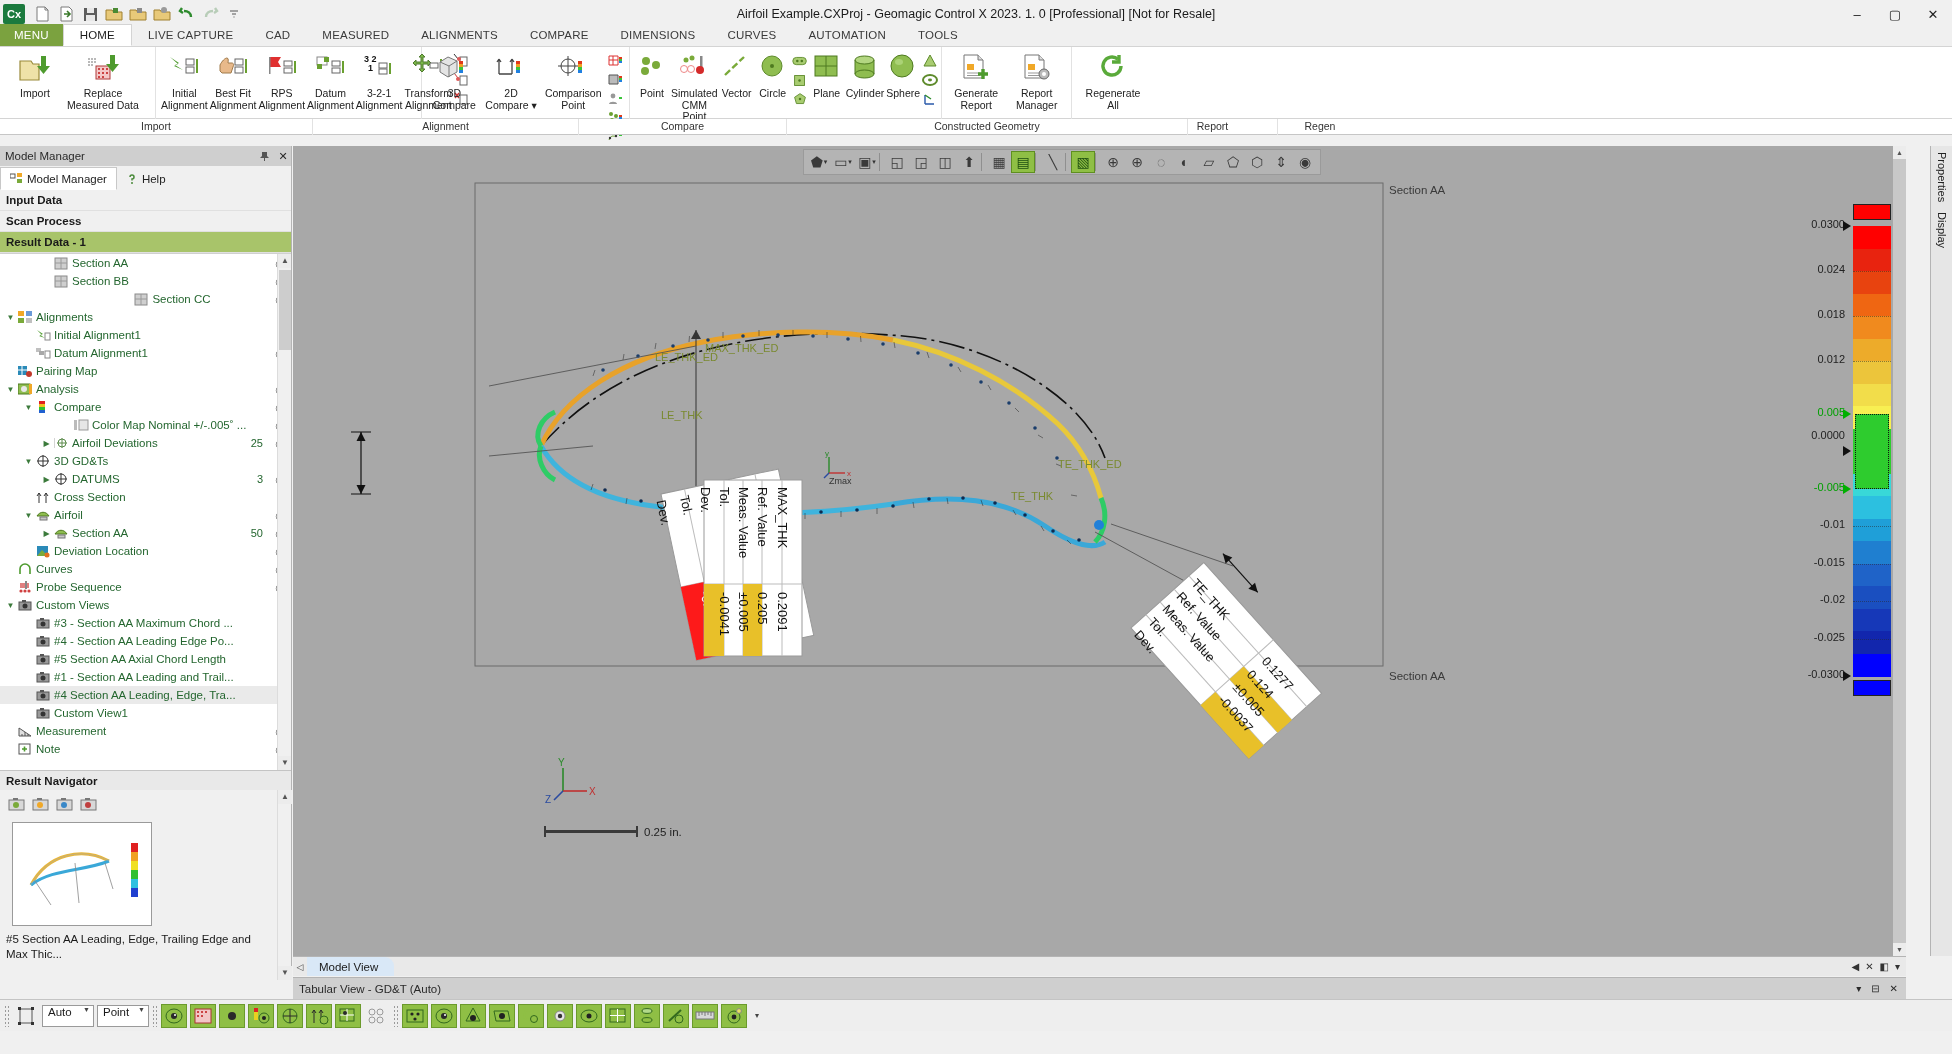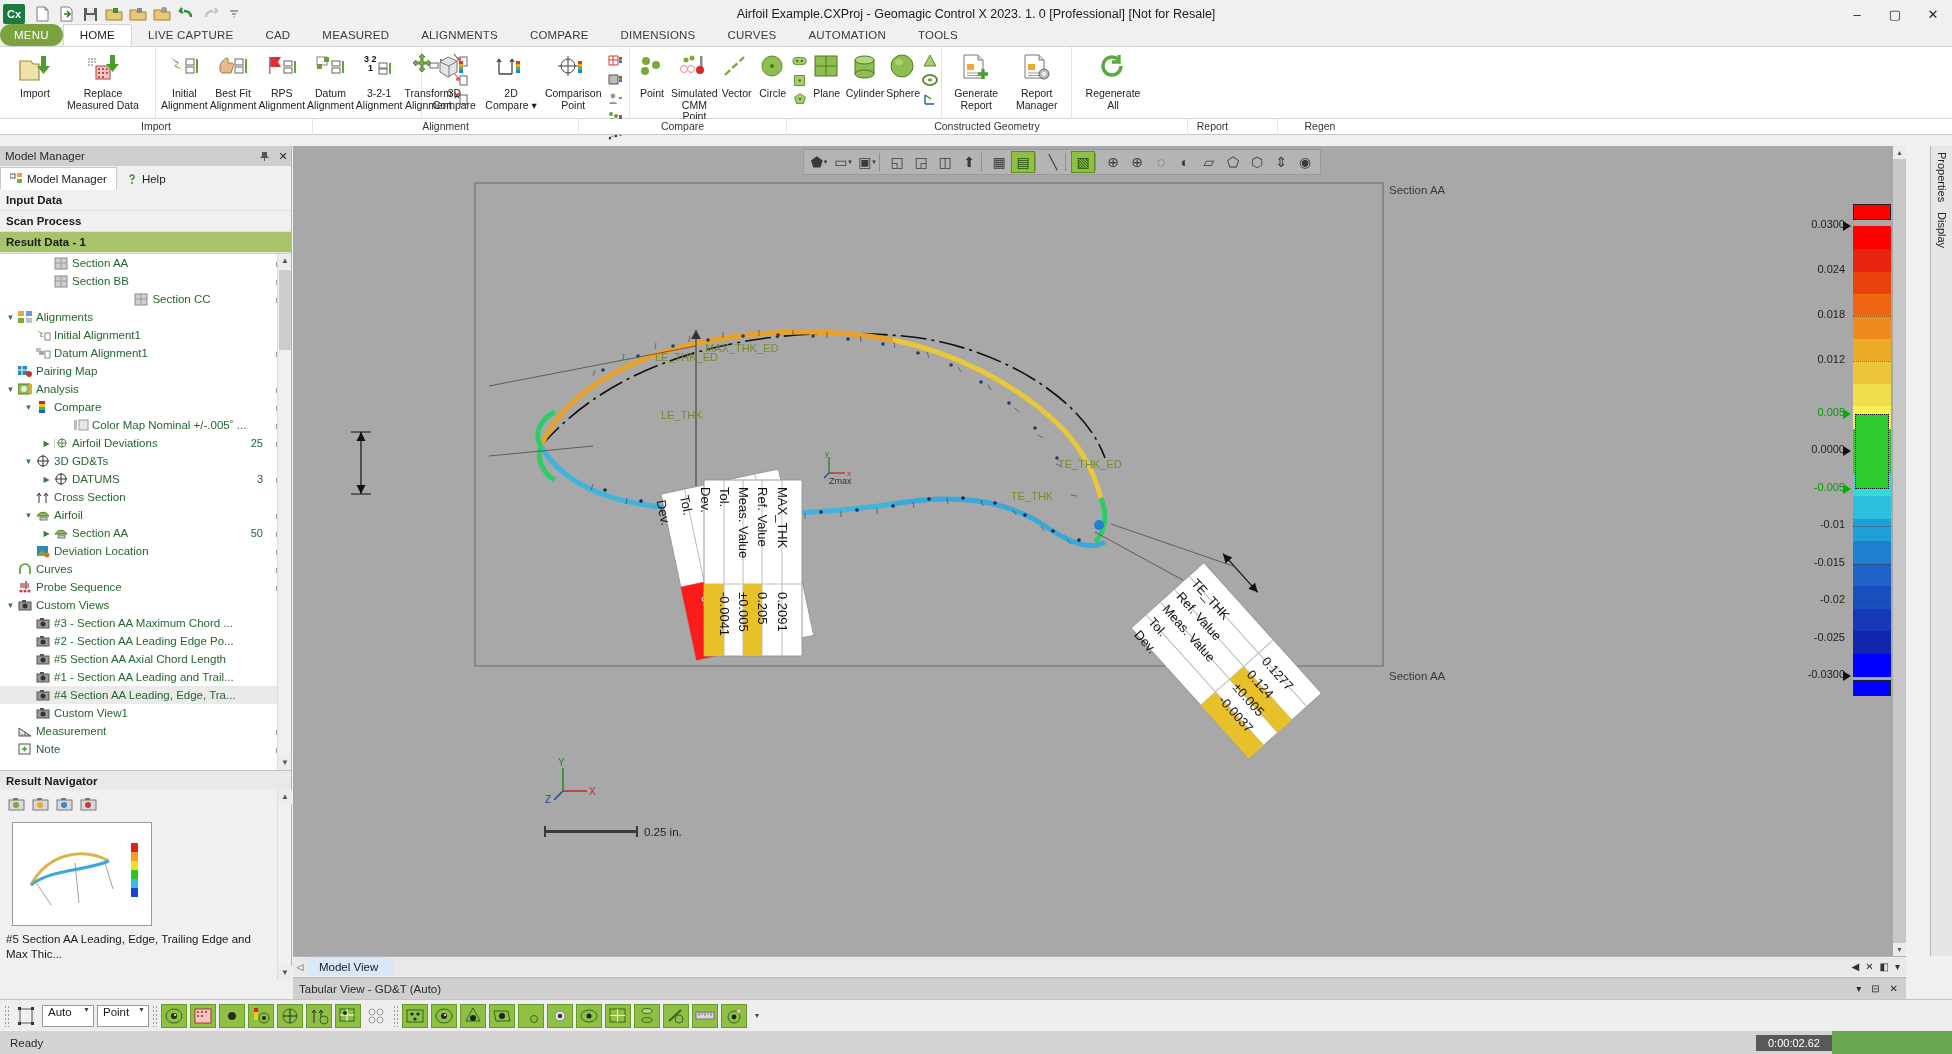--- a/index.html
+++ b/index.html
@@ -48,21 +48,21 @@
     position: absolute; left: 0; top: 25px; width: 1952px; height: 22px;
     background: #f0f0f0; display: flex; align-items: flex-end;
     border-bottom: 1px solid #d4d4d4;
   }
   .tab {
     height: 22px; padding: 0 16px; display: flex; align-items: center;
     font-size: 11.5px; color: #3a3a3a; letter-spacing: .2px;
   }
   .tab.menu {
     background: #7ba23f; color: #fff; font-weight: normal;
-    padding: 0 14px; min-width: 62px; justify-content: center; border-radius: 11px;
+    padding: 0 14px; min-width: 62px; justify-content: center;
   }
   .tab.active {
     background: #fff; color: #1a1a1a;
     border-left: 1px solid #d4d4d4; border-right: 1px solid #d4d4d4;
     border-top: 1px solid #d4d4d4;
     border-bottom: 1px solid #fff;
     position: relative; z-index: 3;
   }
 
   
@@ -975,21 +975,21 @@
         </div>
         <div class="tnode" style="padding-left: 22px;">
           <span class="arrow"></span>
           <span class="ticon">
             <svg width="15" height="13">
               <rect x="1" y="3" width="12" height="8" fill="#9a9a9a" stroke="#555"></rect>
               <rect x="4" y="1" width="4" height="2" fill="#555"></rect>
               <circle cx="7" cy="7" r="2.5" fill="#333"></circle>
             </svg>
           </span>
-          <span class="tlabel">#2 - Section AA Leading Edge Po...</span>
+          <span class="tlabel">#4 - Section AA Leading Edge Po...</span>
         </div>
         <div class="tnode" style="padding-left: 22px;">
           <span class="arrow"></span>
           <span class="ticon">
             <svg width="15" height="13">
               <rect x="1" y="3" width="12" height="8" fill="#9a9a9a" stroke="#555"></rect>
               <rect x="4" y="1" width="4" height="2" fill="#555"></rect>
               <circle cx="7" cy="7" r="2.5" fill="#333"></circle>
             </svg>
           </span>
@@ -1392,21 +1392,21 @@
         <div class="ctick" style="left:-8px;top:14px;">0.0300</div>
         <div class="carrow" style="left:60px;top:17px;"></div>
         <div class="ctick" style="left:-8px;top:59px;">0.024</div>
         <div style="position:absolute;left:70px;top:67px;width:38px;border-top:1px dotted rgba(40,40,40,.5);"></div>
         <div class="ctick" style="left:-8px;top:104px;">0.018</div>
         <div style="position:absolute;left:70px;top:112px;width:38px;border-top:1px dotted rgba(40,40,40,.5);"></div>
         <div class="ctick" style="left:-8px;top:149px;">0.012</div>
         <div style="position:absolute;left:70px;top:157px;width:38px;border-top:1px dotted rgba(40,40,40,.5);"></div>
         <div class="ctick green" style="left:-8px;top:201.49999999999997px;">0.005</div>
         <div class="carrow hollow" style="left:60px;top:204.49999999999997px;border-left-color:transparent;border-left:8px solid #00b000;"></div>
-        <div class="ctick" style="left:-8px;top:239px;">0.0000</div>
+        <div class="ctick" style="left:-8px;top:225px;">0.0000</div>
         <div class="carrow" style="left:60px;top:242px;"></div>
         <div class="ctick green" style="left:-8px;top:276.49999999999994px;">-0.005</div>
         <div class="carrow hollow" style="left:60px;top:279.49999999999994px;border-left-color:transparent;border-left:8px solid #00b000;"></div>
         <div class="ctick" style="left:-8px;top:314.00000000000006px;">-0.01</div>
         <div style="position:absolute;left:70px;top:322.00000000000006px;width:38px;border-top:1px dotted rgba(40,40,40,.5);"></div>
         <div class="ctick" style="left:-8px;top:351.5px;">-0.015</div>
         <div style="position:absolute;left:70px;top:359.5px;width:38px;border-top:1px dotted rgba(40,40,40,.5);"></div>
         <div class="ctick" style="left:-8px;top:389px;">-0.02</div>
         <div style="position:absolute;left:70px;top:397px;width:38px;border-top:1px dotted rgba(40,40,40,.5);"></div>
         <div class="ctick" style="left:-8px;top:426.50000000000006px;">-0.025</div>
@@ -1602,21 +1602,14 @@
           <circle cx="10" cy="10" r="6" fill="#8fbf45" stroke="#33691e"></circle>
           <circle cx="10" cy="10" r="2.4" fill="#222"></circle>
           <circle cx="15" cy="4" r="2.4" fill="#e8e060" stroke="#888"></circle>
         </svg>
       </div>
       <div class="bbtn" style="width: 14px;">
         <span style="font-size:8px;color:#444">▾</span>
       </div>
     </div>
 
-  <div class="statusbar">
-    <span>Ready</span>
-    <span class="right" able="false">
-      <span class="status-time">0:00:02.62</span>
-      <span class="status-green"></span>
-    </span>
-  </div>
 
 </div>
 
 </body></html>

